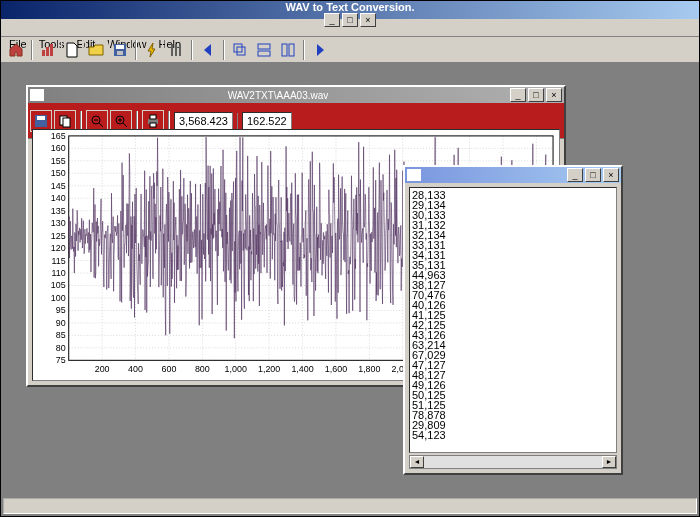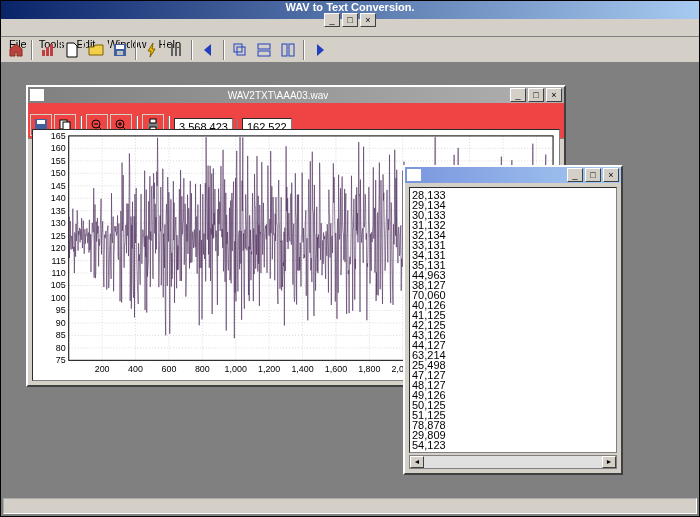--- a/index.html
+++ b/index.html
@@ -20,21 +20,21 @@
   .tb-btn { width: 22px; height: 22px; border: 1px solid #d4d0c8; display: flex; align-items: center; justify-content: center; cursor: pointer; }
   .tb-sep { width: 2px; height: 20px; border-left: 1px solid #808080; border-right: 1px solid #fff; margin: 0 2px; }
 
   .mdi-area { position: absolute; left: 2px; top: 64px; right: 2px; bottom: 20px; background: #808080; }
 
   
   .chart-window { position: absolute; left: 14px; top: 20px; width: 540px; height: 302px; background: #d4d0c8; border: 2px solid #d4d0c8; border-top-color: #fff; border-left-color: #fff; border-right-color: #404040; border-bottom-color: #404040; margin-left: 9px; }
   .sub-titlebar { height: 16px; background: linear-gradient(to right, #7a96df, #a6caf0); display: flex; align-items: center; padding: 0 2px; }
   .sub-titlebar.inactive { background: linear-gradient(to right, #808080, #b0b0b0); }
   .sub-title-text { color: #fff; text-align: center; flex: 1; font-size: 10px; }
-  .sub-toolbar { height: 36px; background: #ef4444; display: flex; align-items: flex-end; padding: 2px; gap: 2px; border-bottom: 1px solid #808080; }
+  .sub-toolbar { height: 36px; background: #b91c1c; display: flex; align-items: center; padding: 2px; gap: 2px; border-bottom: 1px solid #808080; }
   .coord-box { background: #fff; border: 1px inset #808080; padding: 1px 4px; font-size: 11px; height: 18px; display: flex; align-items: center; }
   .coord-sep { width: 1px; height: 16px; background: #808080; margin: 0 2px; }
   .chart-area { position: absolute; left: 4px; top: 42px; right: 4px; bottom: 4px; background: #fff; border: 1px inset #808080; }
   .chart-svg { width: 100%; height: 100%; }
   .axis-label { font-size: 9px; fill: #000; }
 
   
   .data-window { position: absolute; left: 400px; top: 100px; width: 220px; height: 310px; background: #d4d0c8; border: 2px solid #d4d0c8; border-top-color: #fff; border-left-color: #fff; border-right-color: #404040; border-bottom-color: #404040; }
   .data-list { position: absolute; left: 4px; top: 20px; right: 4px; bottom: 20px; background: #ffffff; border: 1px inset #808080; overflow: hidden; padding: 2px; font-family: 'Courier New', monospace; font-size: 10px; line-height: 10px; }
   .data-list div { white-space: pre; }
@@ -291,28 +291,27 @@
           <div>28,133</div>
           <div>29,134</div>
           <div>30,133</div>
           <div>31,132</div>
           <div>32,134</div>
           <div>33,131</div>
           <div>34,131</div>
           <div>35,131</div>
           <div>44,963</div>
           <div>38,127</div>
-          <div>70,060</div>
+          <div>70,476</div>
           <div>40,126</div>
           <div>41,125</div>
           <div>42,125</div>
           <div>43,126</div>
-          <div>44,127</div>
           <div>63,214</div>
-          <div>25,498</div>
+          <div>67,029</div>
           <div>47,127</div>
           <div>48,127</div>
           <div>49,126</div>
           <div>50,125</div>
           <div>51,125</div>
           <div>78,878</div>
           <div>29,809</div>
           <div>54,123</div>
         </div>
       <div class="hscroll">

